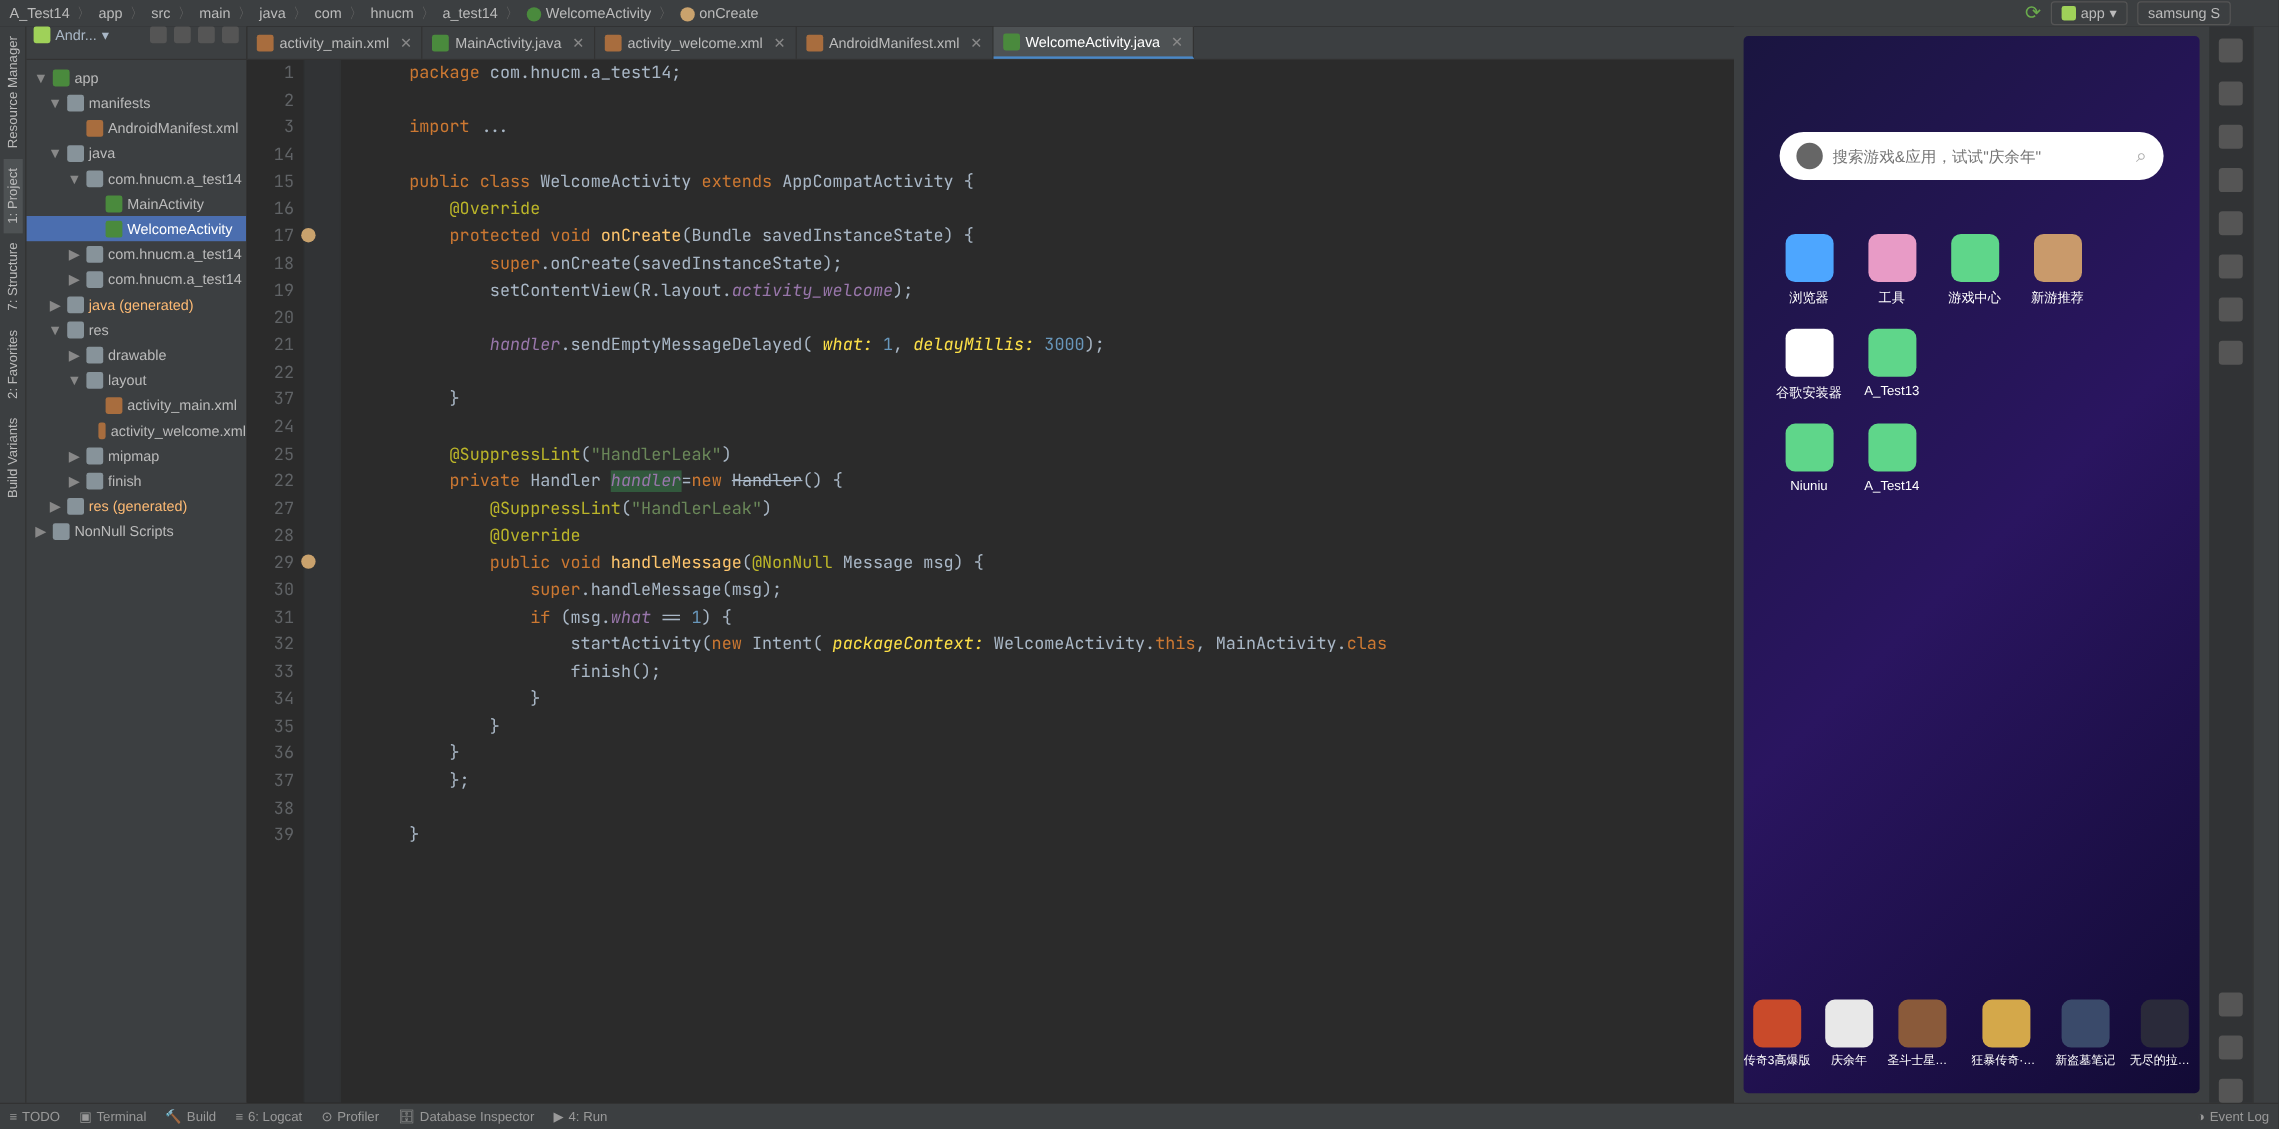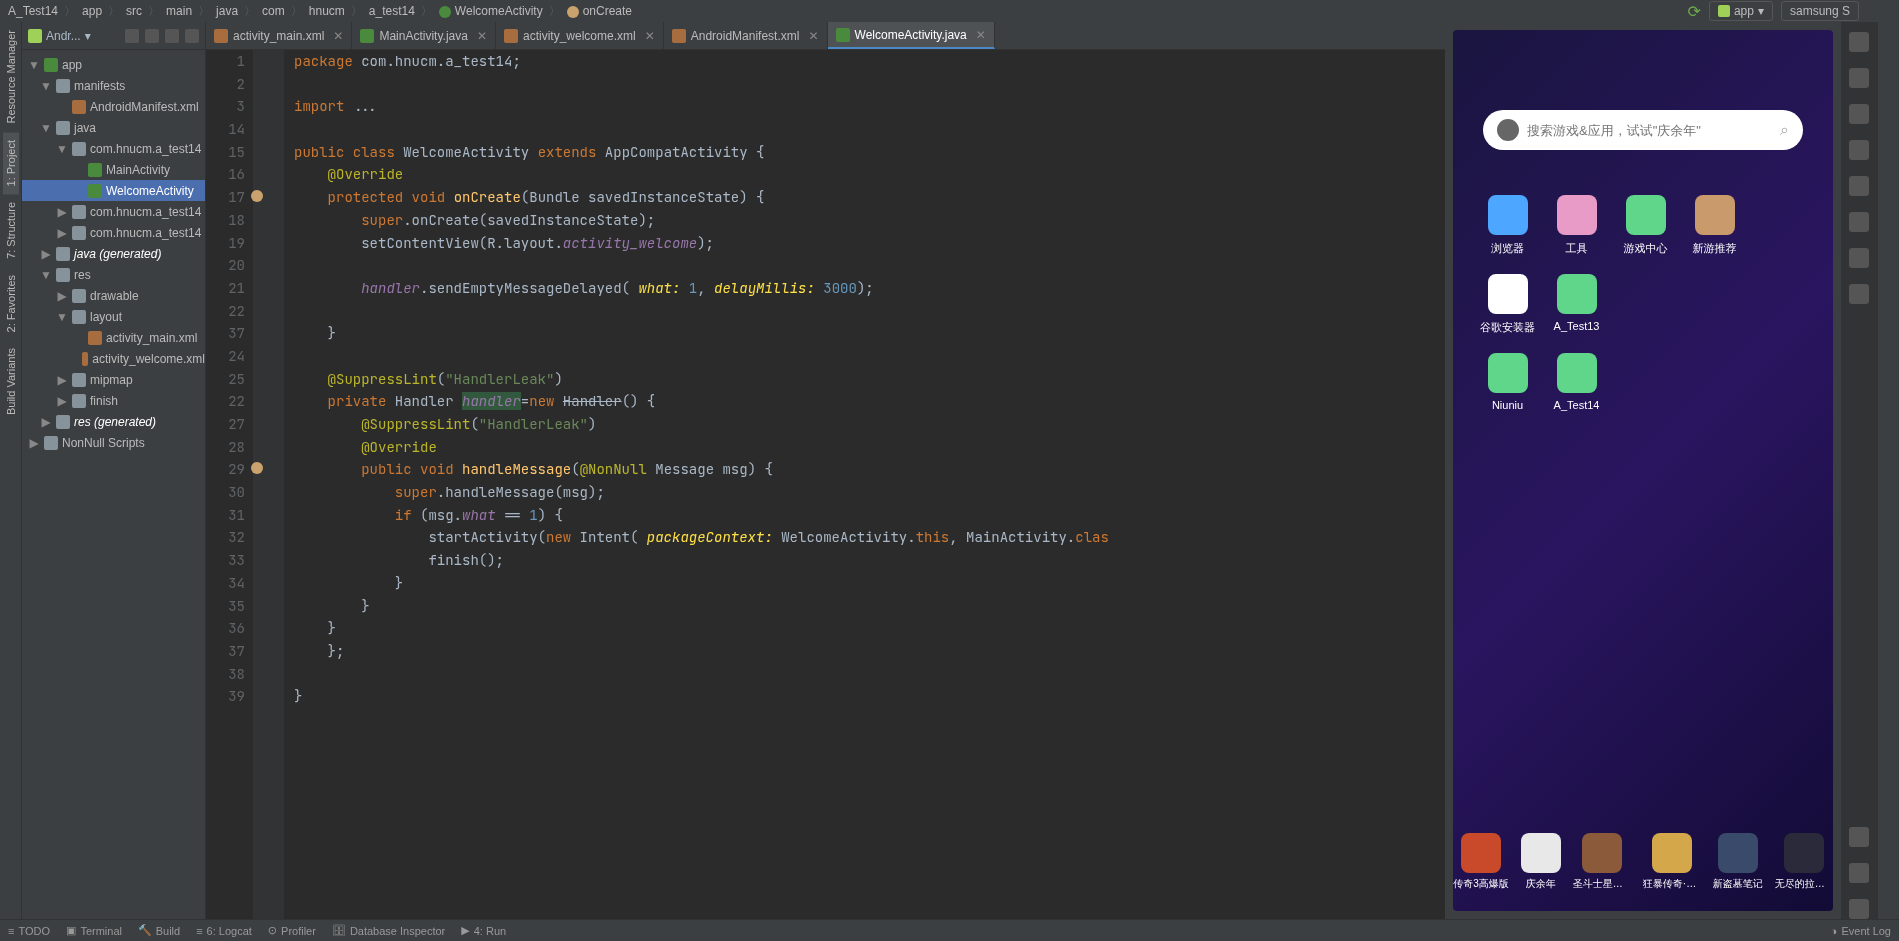--- a/index.html
+++ b/index.html
@@ -17,53 +17,53 @@
 .run-config .andr-icon { width:12px; height:12px; background:#9fd159; border-radius:2px;}
 
 .main-layout { display: flex; height: calc(100% - 22px - 22px); }
 
 .left-rail { width: 22px; background: #3c3f41; display: flex; flex-direction: column; align-items: center; border-right: 1px solid #323232; }
 .left-rail .railtab { writing-mode: vertical-rl; transform: rotate(180deg); font-size: 11px; padding: 8px 2px; color: #bbbbbb; cursor: pointer; }
 
 .right-rail { width: 22px; background: #3c3f41; display: flex; flex-direction: column; align-items: center; border-left: 1px solid #323232; }
 
 .project-panel { width: 184px; background: #3c3f41; border-right: 1px solid #323232; display: flex; flex-direction: column; }
-.project-header { height: 28px; display: flex; align-items: center; padding: 0 6px; border-bottom: 1px solid #323232; font-size: 12px; gap: 4px;}
+.project-header { height: 28px; display: flex; align-items: flex-start; padding: 0 6px; border-bottom: 1px solid #323232; font-size: 12px; gap: 4px;}
 .project-header .andr-icon { width:14px; height:14px; background:#9fd159; border-radius:2px;}
 .project-header .icons { margin-left:auto; display:flex; gap:6px; }
 .project-header .icons span { width:14px; height:14px; background:#555; border-radius:2px; cursor:pointer;}
 
 .tree { flex: 1; overflow: auto; padding: 4px 0; }
 .tree .row { display: flex; align-items: center; height: 21px; padding-left: 6px; font-size: 12px; color: #bbbbbb; cursor: pointer; white-space: nowrap; }
 .tree .row.sel { background: #4b6eaf; color: #fff; }
 .tree .row .exp { width: 12px; text-align: center; color: #888; }
 .tree .row .ico { width: 14px; height: 14px; margin: 0 4px; border-radius: 2px; }
 .folder-ico { background: #87939a; }
 .module-ico { background: #4a8a3d; }
 .class-ico { background: #4a8a3d; border-radius:50%;}
 .xml-ico { background: #a86d3e; }
-.gen { color: #ffffff; font-style: italic; }
+.gen { color: #fdba74; }
 .tree .indent-1 { padding-left: 18px; }
 .tree .indent-2 { padding-left: 34px; }
 .tree .indent-3 { padding-left: 50px; }
 
 .editor-area { flex: 1; display: flex; flex-direction: column; background: #2b2b2b; position: relative; overflow:hidden;}
 .tab-bar { height: 28px; display: flex; align-items: center; background: #3c3f41; border-bottom: 1px solid #323232; }
 .etab { display: flex; align-items: center; height: 100%; padding: 0 8px; font-size: 12px; color: #bbbbbb; border-right: 1px solid #323232; gap: 5px; cursor: pointer; }
 .etab .tico { width: 14px; height: 14px; border-radius: 2px; }
 .etab .close { color: #888; margin-left: 4px; }
 .etab.active { background: #4e5254; color: #fff; border-bottom: 2px solid #4a88c7; }
 
 .editor-body { flex: 1; display: flex; overflow: auto; font-family: "Consolas", "JetBrains Mono", monospace; font-size: 14px; line-height: 22.7px; }
 .gutter { width: 48px; text-align: right; color: #606366; padding: 0 8px 0 0; user-select: none; background:#2b2b2b; border-right: 1px solid #313335;}
 .gutter .ln { height: 22.7px; position: relative; }
 .gutter .ln .gicon { position:absolute; right:-18px; top:4px; width:12px; height:12px; border-radius:50%;}
 .marker-col { width: 30px; background: #313335; border-right: 1px solid #313335;}
 .code { flex: 1; padding-left: 10px; white-space: pre; }
-.code .line { height: 22.7px; }
+.code .line { height: 22.7px; margin-left: 47px; }
 .kw { color: #cc7832; }
 .ann { color: #bbb529; }
 .str { color: #6a8759; }
 .num { color: #6897bb; }
 .param { color: #fde047; font-style: italic; }
 .field { color: #9876aa; font-style: italic; }
 .method { color: #ffc66d; }
 .highlight { background: #32593d; }
 .deprecated { text-decoration: line-through; }
 

